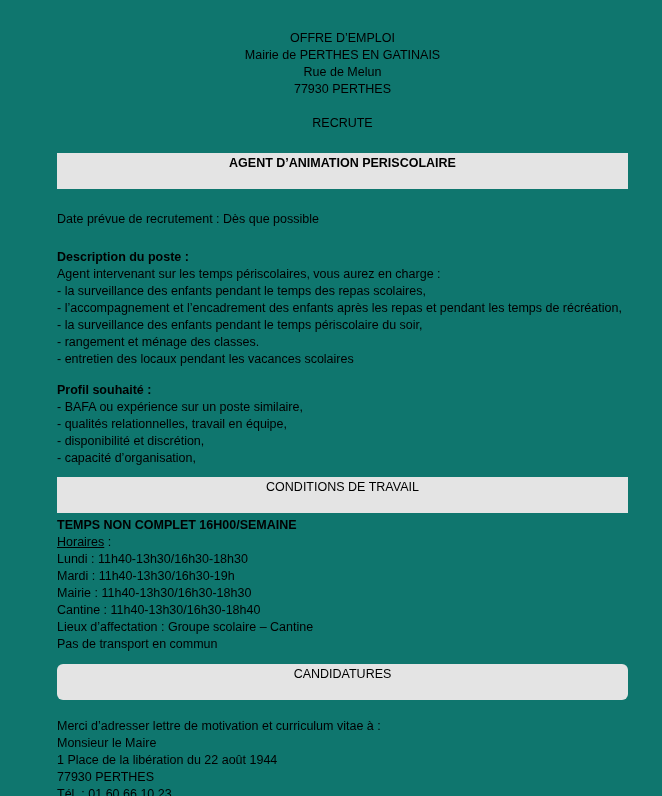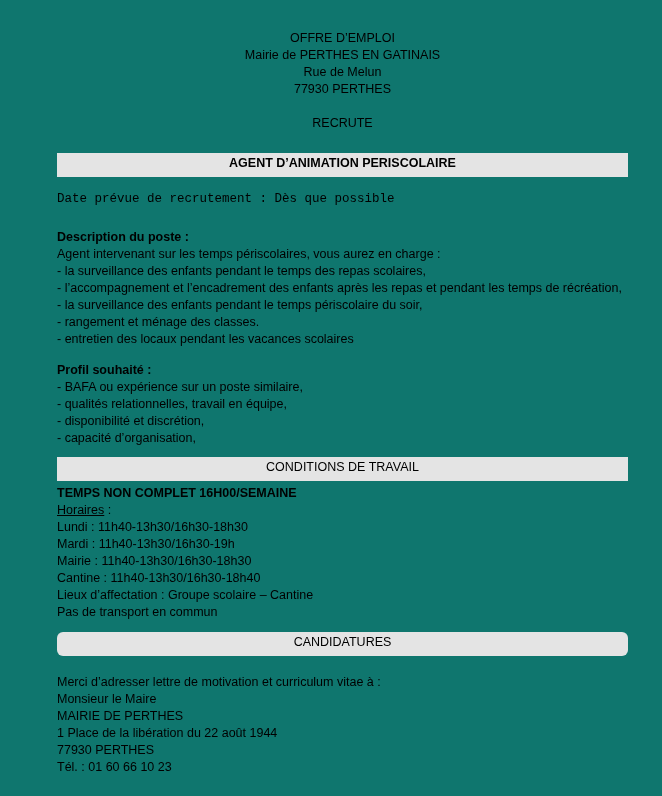--- a/index.html
+++ b/index.html
@@ -14,28 +14,28 @@
     font-size: 12.5px;
     line-height: 17px;
     padding: 30px 34px 0 57px;
     overflow: hidden;
   }
   .line { white-space: nowrap; }
   .center { text-align: center; }
   .bold { font-weight: bold; }
   .banner {
     background: #e4e4e4;
-    height: 24px;
+    height: 36px;
     line-height: 20px;
     text-align: center;
     white-space: nowrap;
   }
   .recrute-line { margin-top: 17px; }
   .banner-title { margin-top: 21px; font-weight: bold; }
-  .date-line { margin-top: 14px; font-family: Liberation Mono, monospace; }
+  .date-line { margin-top: 22px; }
   .desc-section { margin-top: 21px; }
   .profile-section { margin-top: 14px; }
   .banner-conditions { margin-top: 10px; }
   .conditions-section { margin-top: 4px; }
   .banner-candidatures { margin-top: 11px; border-radius: 6px; }
   .cand-section { margin-top: 18px; }
   .underline { text-decoration: underline; }
 </style>
 </head>
 <body>
@@ -83,19 +83,18 @@
     <div class="line">Cantine : 11h40-13h30/16h30-18h40</div>
     <div class="line">Lieux d’affectation : Groupe scolaire – Cantine</div>
     <div class="line">Pas de transport en commun</div>
   </div>
 
   <div class="banner banner-candidatures" style="background: rgb(228, 228, 228);">CANDIDATURES</div>
 
   <div class="cand-section">
     <div class="line">Merci d’adresser lettre de motivation et curriculum vitae à :</div>
     <div class="line">Monsieur le Maire</div>
-    <div class="line">MAIRIE DE PERTHES</div>
     <div class="line">1 Place de la libération du 22 août 1944</div>
     <div class="line">77930 PERTHES</div>
     <div class="line">Tél. : 01 60 66 10 23</div>
   </div>
 
 </div>
 
 </body></html>

